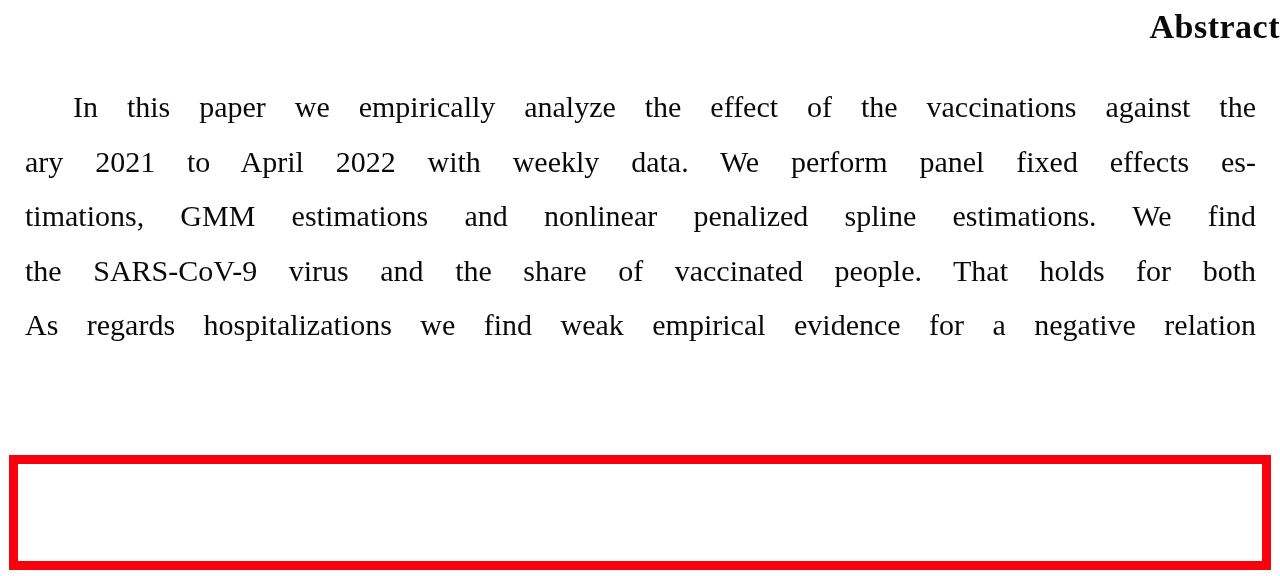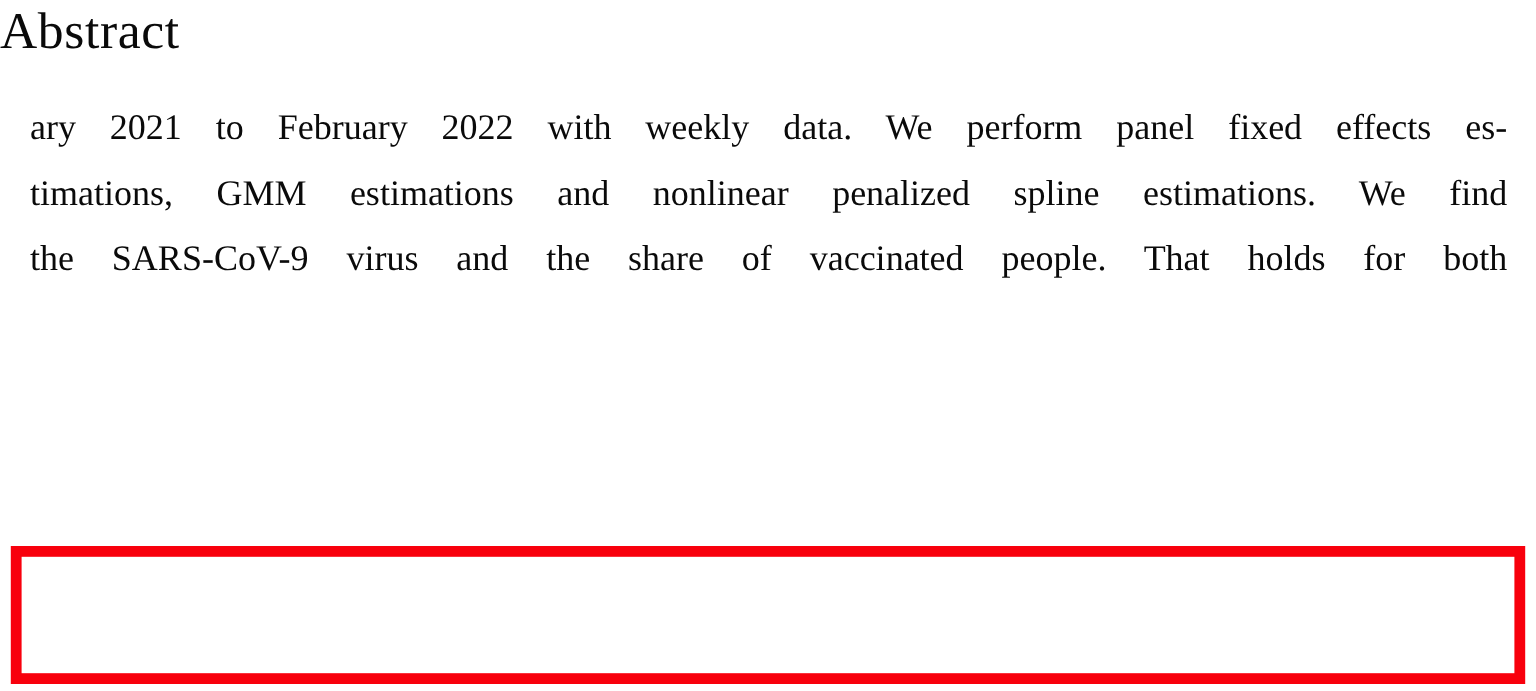--- a/index.html
+++ b/index.html
@@ -14,23 +14,23 @@
     background: #ffffff;
     overflow: hidden;
     font-family: "Liberation Serif", "DejaVu Serif", serif;
     color: #0a0a0a;
   }
   .title {
     position: absolute;
     top: 5px;
     left: 0;
     width: 100%;
-    text-align: left;
-    font-size: 43px;
-    font-weight: normal;
+    text-align: right;
+    font-size: 34px;
+    font-weight: bold;
     line-height: 44px;
     letter-spacing: 0.5px;
   }
   .abstract-body {
     position: absolute;
     top: 80px;
     left: 25px;
     width: 1231px;
     font-size: 30px;
     line-height: 54.6px;
@@ -61,20 +61,22 @@
   }
 </style>
 </head>
 <body>
 
 <div class="page">
 
   <div class="title">Abstract</div>
 
   <div class="abstract-body">
-    <div class="line">ary 2021 to February 2022 with weekly data. We perform panel fixed effects es-</div>
+    <div class="line indent">In this paper we empirically analyze the effect of the vaccinations against the</div>
+    <div class="line">ary 2021 to April 2022 with weekly data. We perform panel fixed effects es-</div>
     <div class="line">timations, GMM estimations and nonlinear penalized spline estimations. We find</div>
     <div class="line">the SARS-CoV-9 virus and the share of vaccinated people. That holds for both</div>
+    <div class="line">As regards hospitalizations we find weak empirical evidence for a negative relation</div>
   </div>
 
   <div class="highlight-box" style="border-color: rgb(248, 0, 13);"></div>
 
 </div>
 
 </body></html>

